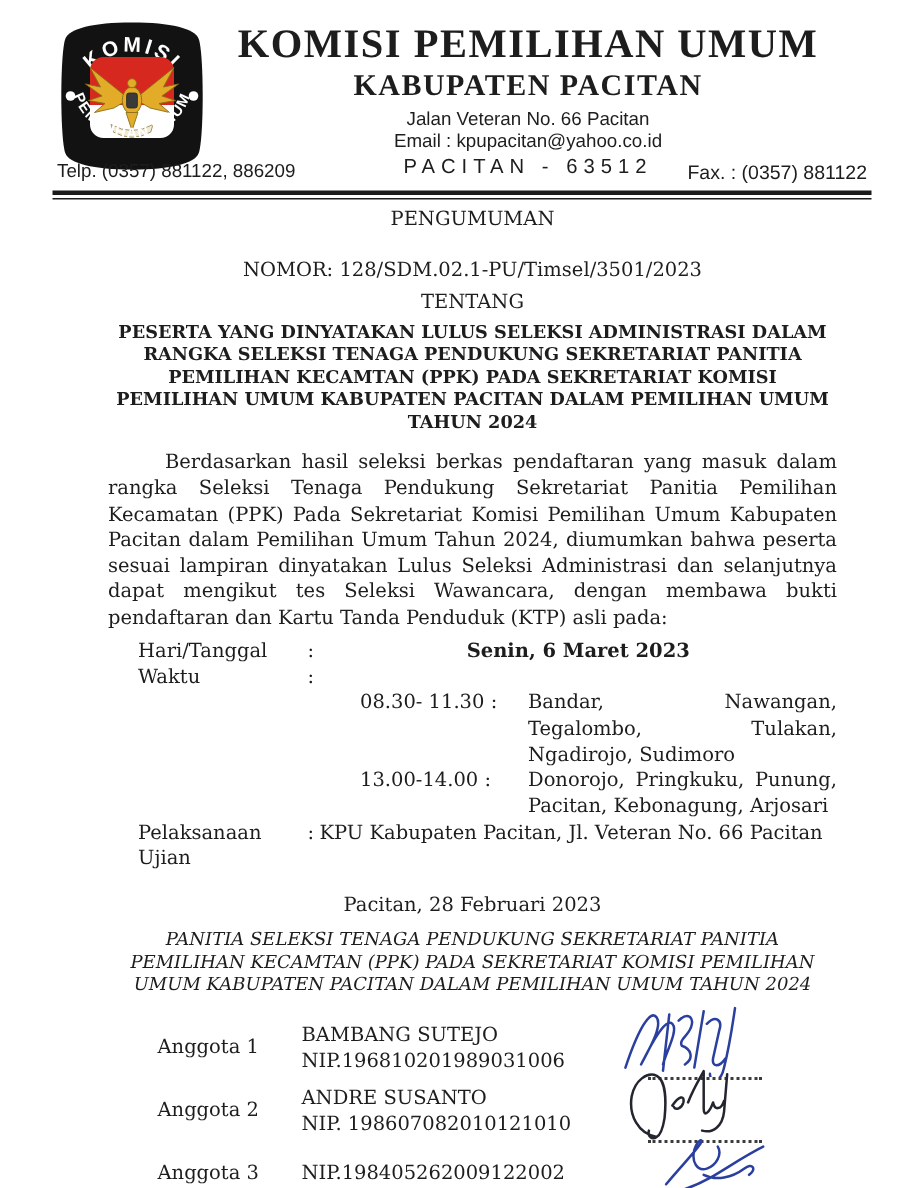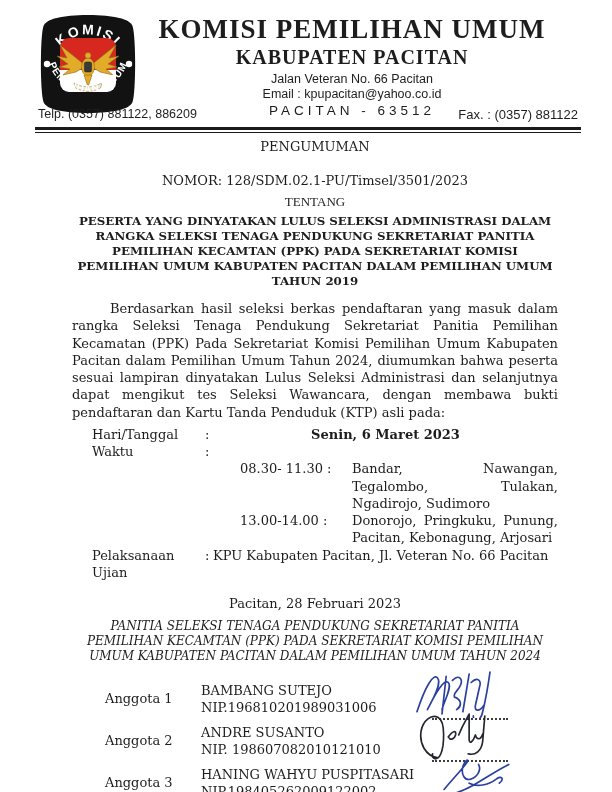--- a/index.html
+++ b/index.html
@@ -17,21 +17,21 @@
   .hdr-city{font-family:"Liberation Sans",sans-serif;font-size:13.5px;line-height:17px;letter-spacing:4px;}
   .hdr-telp{position:absolute;left:38px;top:107px;font-family:"Liberation Sans",sans-serif;font-size:12.5px;}
   .hdr-fax{position:absolute;right:34px;top:107px;font-family:"Liberation Sans",sans-serif;font-size:13px;}
   .hdr-rule{position:absolute;left:35px;right:31px;top:127px;height:2px;
     border-top:3px solid #1b1b1b;border-bottom:1.5px solid #1b1b1b;}
   
   .main{position:absolute;left:72px;top:139px;width:486px;}
   .c{text-align:center;}
   .doc-head{font-size:13px;line-height:16px;margin-bottom:18px;}
   .doc-num{font-size:13px;line-height:16px;margin-bottom:5px;}
-  .doc-about{font-size:13px;line-height:16px;margin-bottom:4px;font-family:Liberation Serif, serif;}
+  .doc-about{font-size:13px;line-height:16px;margin-bottom:4px;}
   .doc-subject{font-weight:bold;font-size:11.8px;line-height:15px;}
   .body-par{margin-top:11px;font-size:13px;line-height:17.3px;text-align:justify;text-indent:38px;}
   
   .sched{margin-top:5px;font-size:13px;line-height:17.2px;}
   .srow{display:flex;}
   .slabel{margin-left:20px;width:113px;flex:none;}
   .scolon{width:8px;flex:none;}
   .sval{flex:1;white-space:nowrap;}
   .bold{font-weight:bold;text-align:center;}
   .trow{display:flex;}
@@ -98,21 +98,21 @@
   </div>
   <div class="hdr-telp">Telp. (0357) 881122, 886209</div>
   <div class="hdr-fax">Fax. : (0357) 881122</div>
   <div class="hdr-rule"></div>
 
   <div class="main">
 
     <div class="doc-head c">PENGUMUMAN</div>
     <div class="doc-num c">NOMOR: 128/SDM.02.1-PU/Timsel/3501/2023</div>
     <div class="doc-about c">TENTANG</div>
-    <div class="doc-subject c">PESERTA YANG DINYATAKAN LULUS SELEKSI ADMINISTRASI DALAM RANGKA SELEKSI TENAGA PENDUKUNG SEKRETARIAT PANITIA PEMILIHAN KECAMTAN (PPK) PADA SEKRETARIAT KOMISI PEMILIHAN UMUM KABUPATEN PACITAN DALAM PEMILIHAN UMUM TAHUN 2019</div>
+    <div class="doc-subject c">PESERTA YANG DINYATAKAN LULUS SELEKSI ADMINISTRASI DALAM RANGKA SELEKSI TENAGA PENDUKUNG SEKRETARIAT PANITIA PEMILIHAN KECAMTAN (PPK) PADA SEKRETARIAT KOMISI PEMILIHAN UMUM KABUPATEN PACITAN DALAM PEMILIHAN UMUM TAHUN 2024</div>
 
     <div class="body-par">Berdasarkan hasil seleksi berkas pendaftaran yang masuk dalam rangka Seleksi Tenaga Pendukung Sekretariat Panitia Pemilihan Kecamatan (PPK) Pada Sekretariat Komisi Pemilihan Umum Kabupaten Pacitan dalam Pemilihan Umum Tahun 2024, diumumkan bahwa peserta sesuai lampiran dinyatakan Lulus Seleksi Administrasi dan selanjutnya dapat mengikut tes Seleksi Wawancara, dengan membawa bukti pendaftaran dan Kartu Tanda Penduduk (KTP) asli pada:</div>
 
     <div class="sched">
       <div class="srow">
         <span class="slabel">Hari/Tanggal</span>
         <span class="scolon">:</span>
         <span class="sval bold">Senin, 6 Maret 2023</span>
       </div>
       <div class="srow">
@@ -160,21 +160,20 @@
         </span>
         <svg class="scribble" viewBox="0 0 110 46">
           <path class="ink" d="M28,44 C16,42 10,30 12,18 C14,8 22,2 28,5 C34,8 34,22 33,32 C32,38 30,43 28,44 C25,46 22,44 23,40 M38,24 C42,18 46,17 45,22 C44,26 40,27 39,25 M48,22 C52,12 56,6 58,2 L58,26 C58,32 62,28 64,22 C65,27 69,27 71,21 M73,4 L71,28 C70,37 64,42 57,40" style="stroke: rgb(35, 38, 46);"></path>
         </svg>
         <div class="dotline dl1"></div>
       </div>
 
       <div class="sigrow">
         <span class="sigrole">Anggota 3</span>
         <span class="signn">
-          <div>HANING WAHYU PUSPITASARI</div>
           <div>NIP.198405262009122002</div>
         </span>
         <svg class="scribble" viewBox="0 0 110 46">
           <path class="ink" d="M4,38 C24,44 44,40 62,30 C74,23 84,16 96,10 M34,34 C44,22 52,14 56,8 C58,4 54,6 52,12 C50,20 54,26 60,24 C66,22 70,15 67,10 M58,28 C66,32 76,30 84,24 C89,20 92,24 87,28" style="stroke: rgb(42, 63, 158);"></path>
         </svg>
         <div class="dotline dl1"></div>
       </div>
 
     </div>
   </div>

